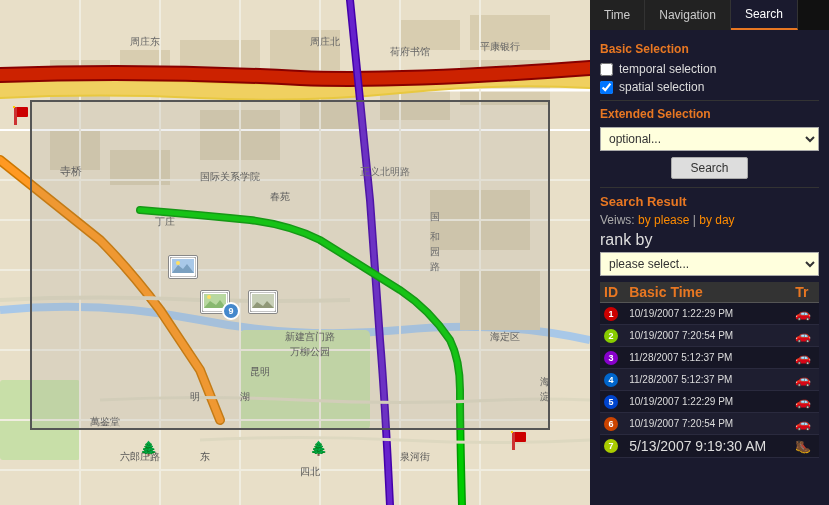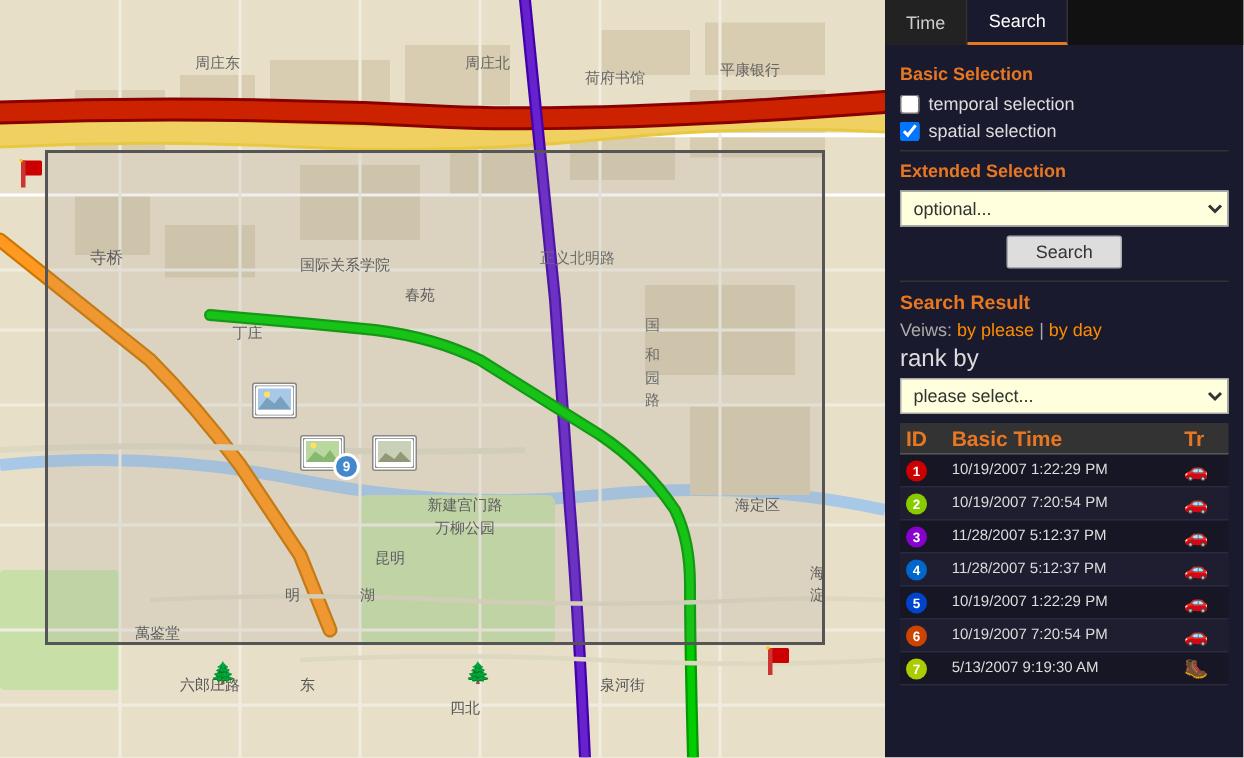--- a/index.html
+++ b/index.html
@@ -381,20 +381,23 @@
   <div style="position:absolute; left:140px; top:440px; font-size:14px; color:#228822;">🌲</div>
   <div style="position:absolute; left:310px; top:440px; font-size:14px; color:#228822;">🌲</div>
 </div>
 
 <div id="right-panel">
 
   <div class="tab-bar">
     <div class="tab">
       <span>Time</span>
     </div>
+    <div class="tab">
+      <span>Navigation</span>
+    </div>
     <div class="tab active">
       <span>Search</span>
     </div>
   </div>
 
   <div class="panel-content">
     
     <div class="section-title">Basic Selection</div>
 
     <div class="checkbox-row">
@@ -472,19 +475,19 @@
             <td style="font-size: 10px;">10/19/2007 1:22:29 PM</td>
             <td class="transport-icon">🚗</td>
           </tr>
           <tr style="cursor: pointer;">
             <td><span class="rank-badge" style="background: rgb(204, 68, 0);">6</span></td>
             <td style="font-size: 10px;">10/19/2007 7:20:54 PM</td>
             <td class="transport-icon">🚗</td>
           </tr>
           <tr style="cursor: pointer;">
             <td><span class="rank-badge" style="background: rgb(170, 204, 0);">7</span></td>
-            <td style="font-size: 10px;">5/13/2007 9:19:30 AM</td>
+            <td style="font-size: 14px;">5/13/2007 9:19:30 AM</td>
             <td class="transport-icon">🥾</td>
           </tr>
         </tbody>
     </table>
   </div>
 </div>
 
 </body></html>

